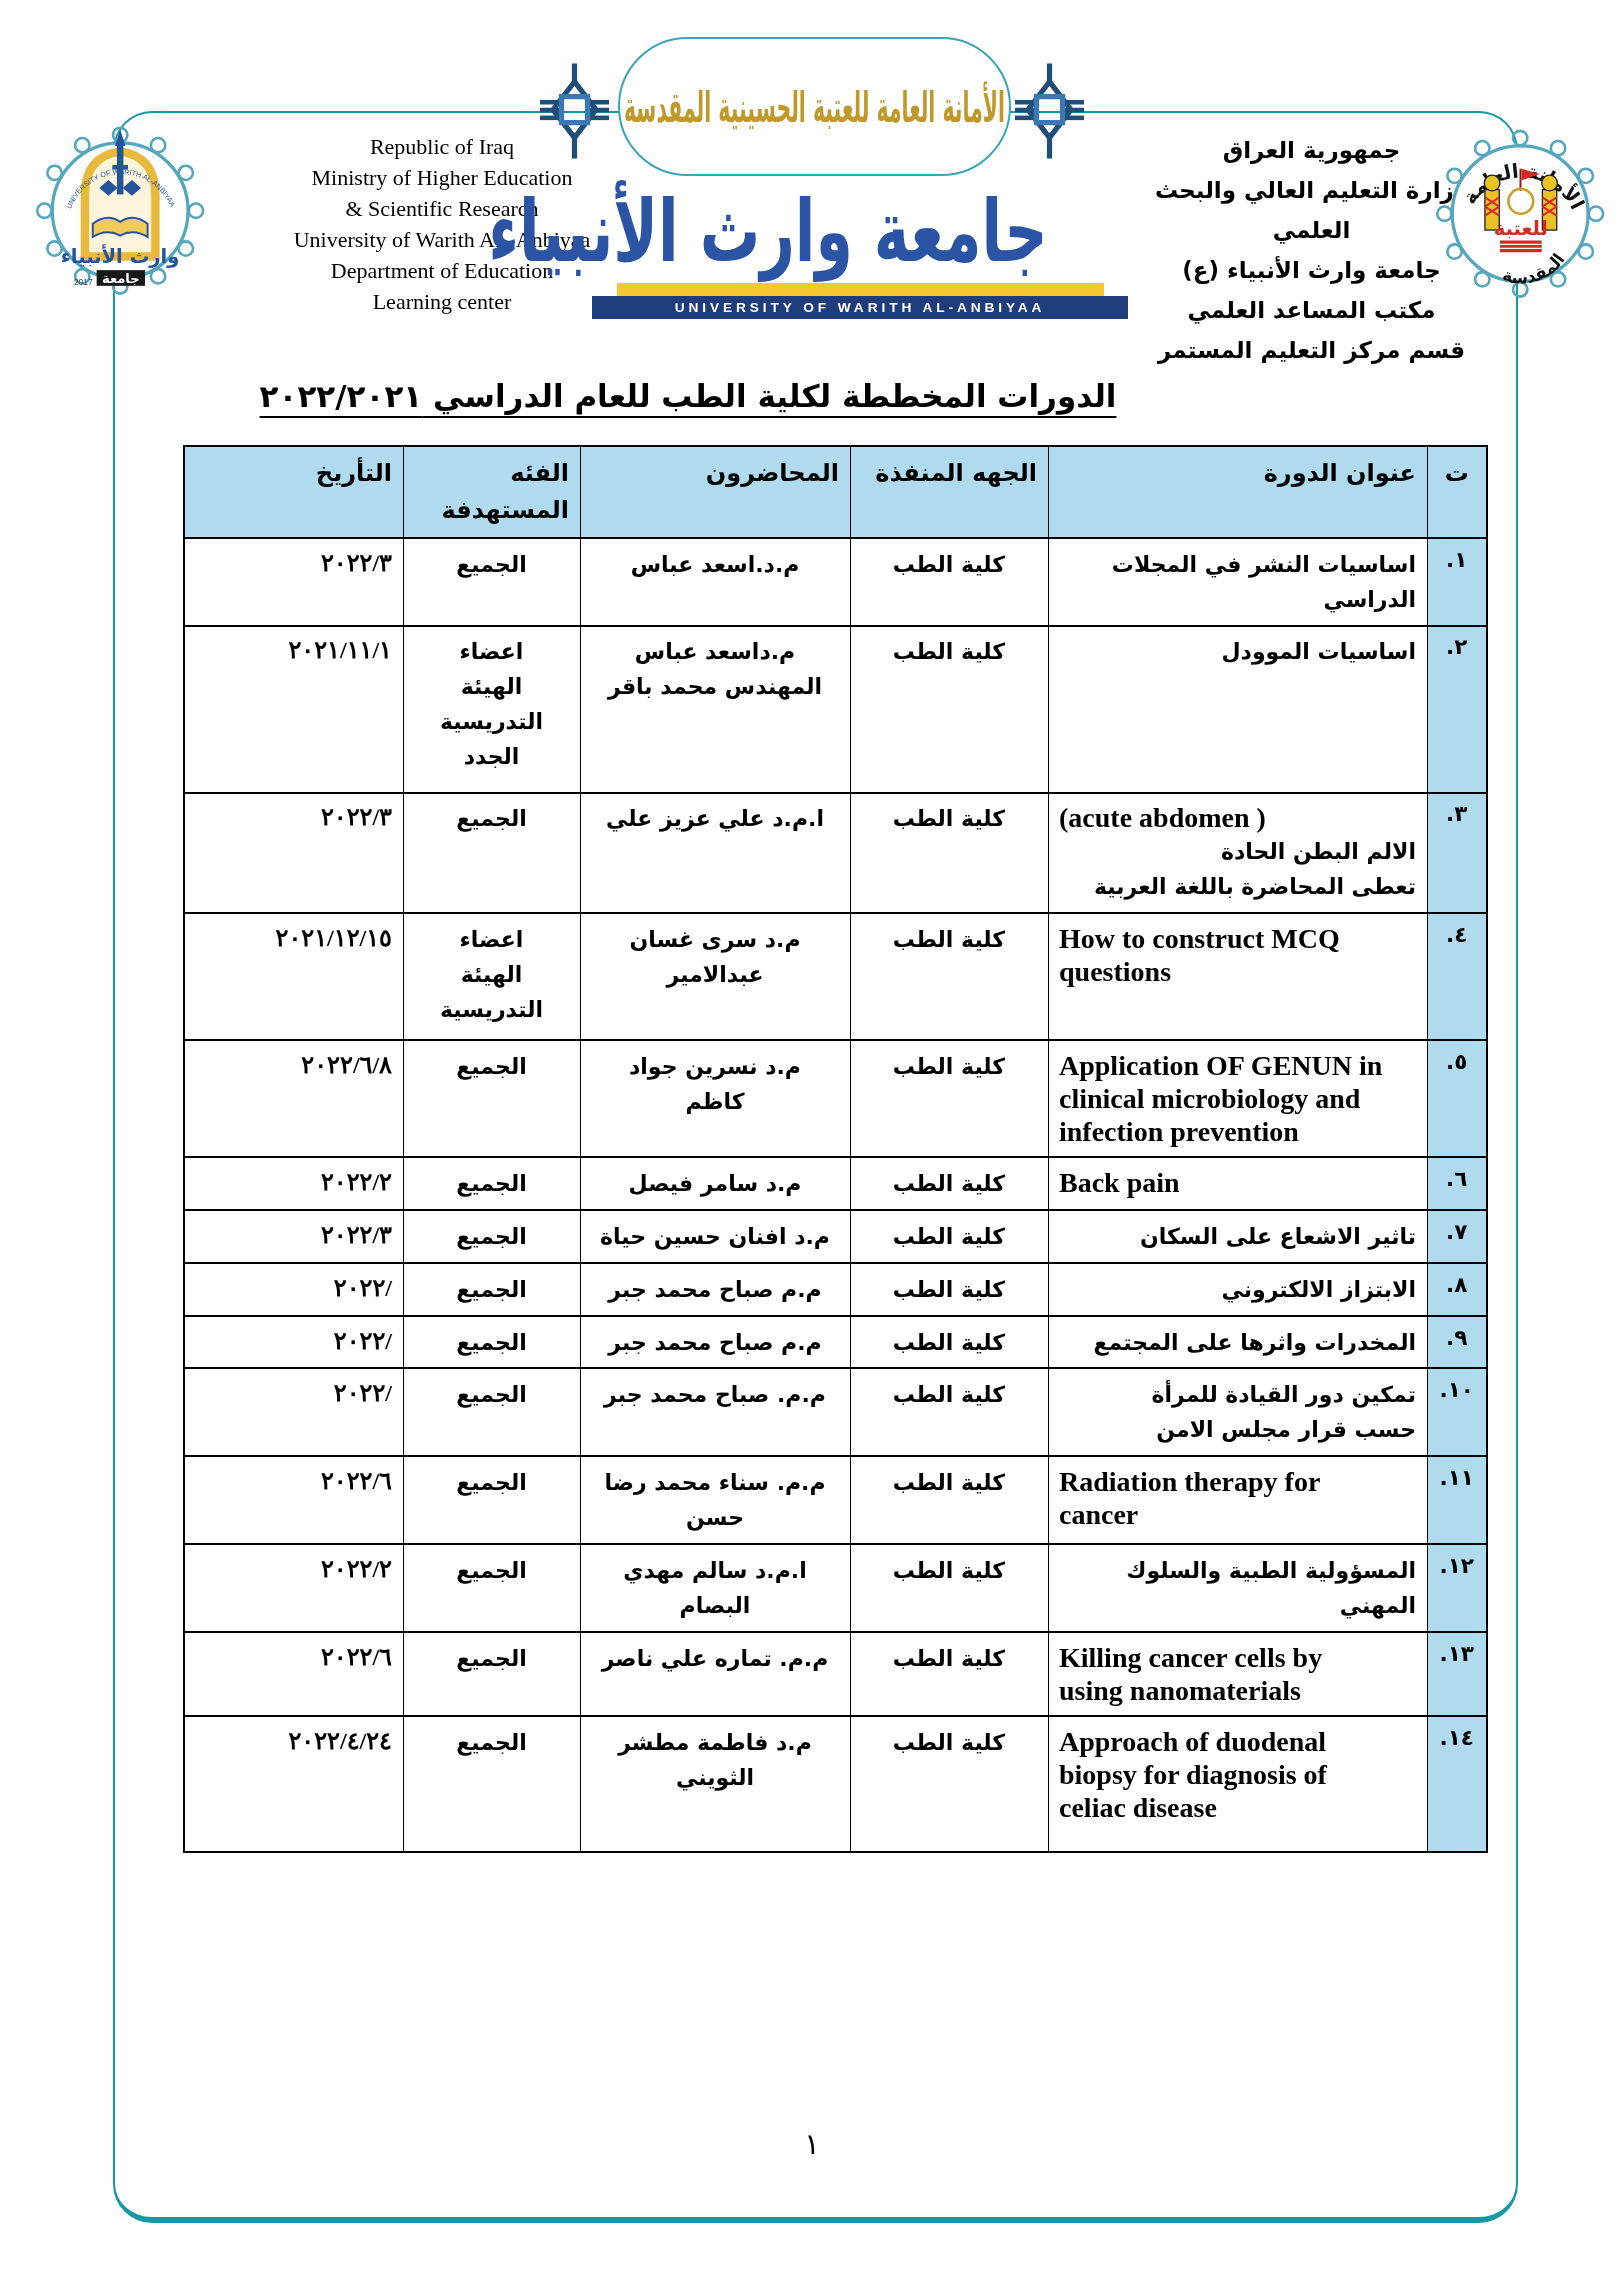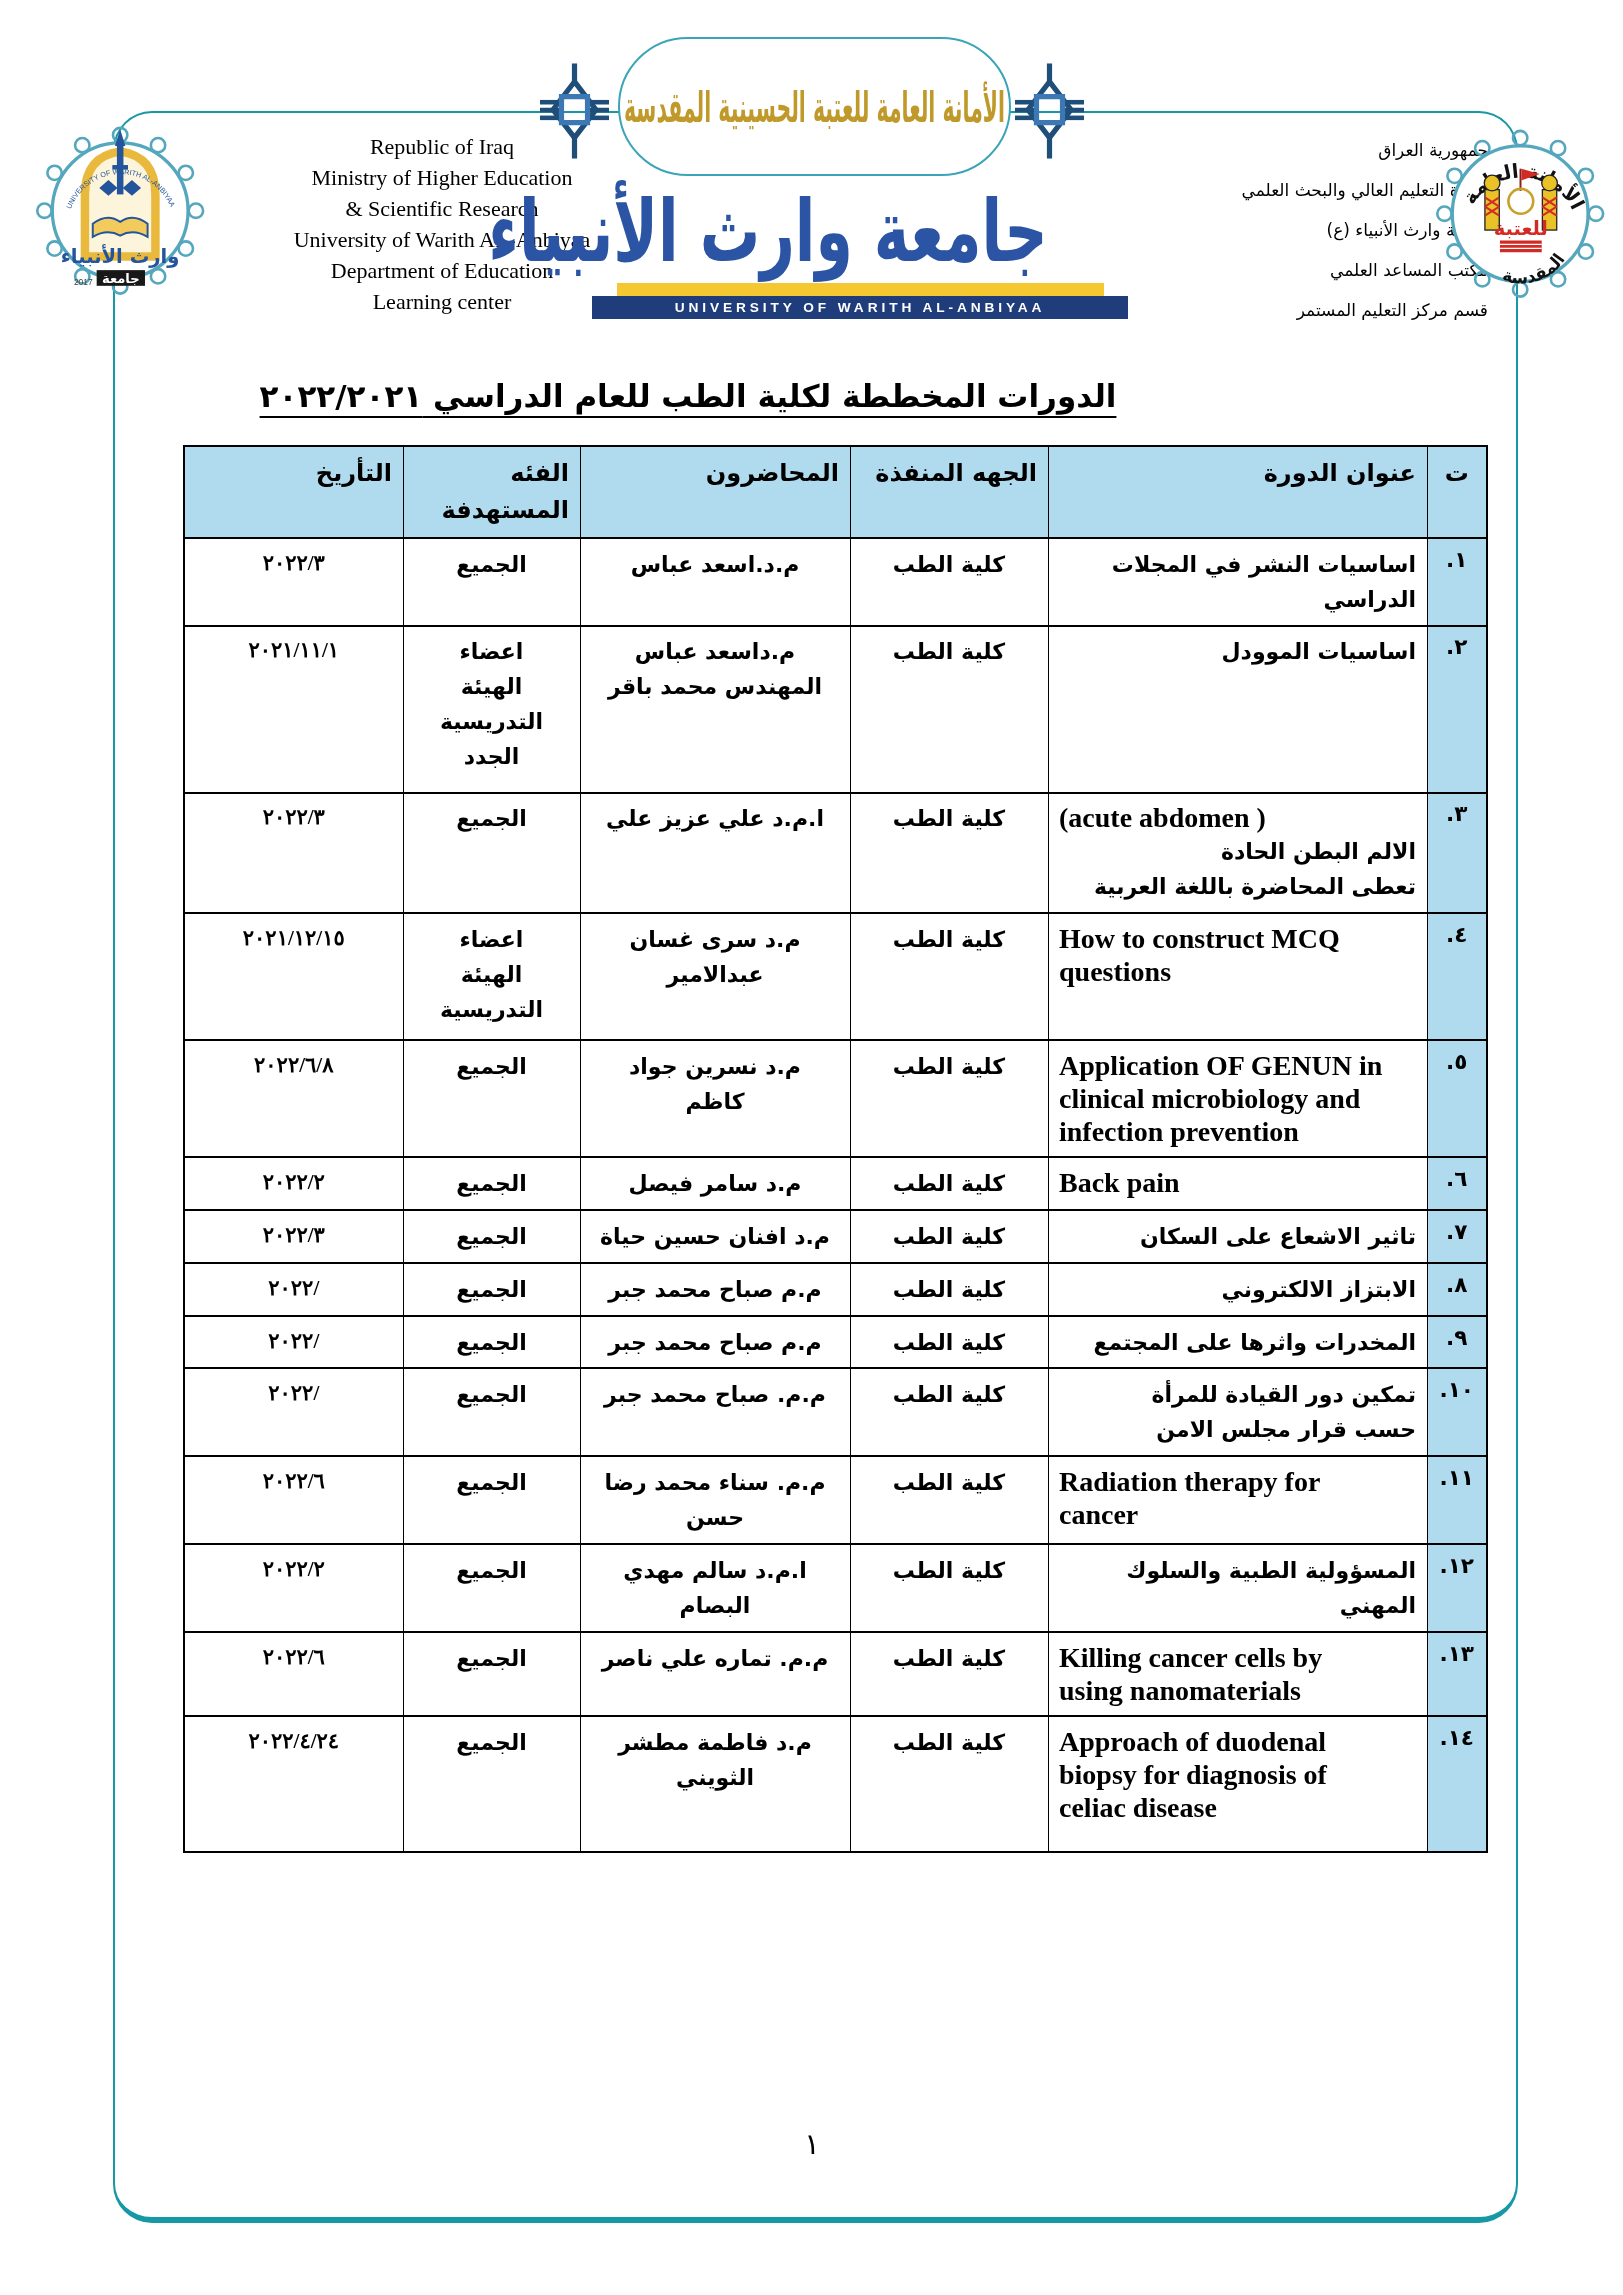--- a/index.html
+++ b/index.html
@@ -27,22 +27,22 @@
   .right-logo { left:1434px; top:106px; width:173px; height:222px; }
 
   .eng-block {
     position:absolute; left:190px; top:131px; width:504px;
     text-align:center;
     font-family:"Liberation Serif", serif;
     font-size:22px; line-height:31px; color:#000;
   }
   .ar-block {
     position:absolute; left:1135px; top:130px; width:353px;
-    direction:rtl;
-    font-size:17px; font-weight:normal; line-height:40px;
+    text-align:center; direction:rtl;
+    font-size:23px; font-weight:bold; line-height:40px;
   }
 
   .callig-panel {
     position:absolute; left:618px; top:37px; width:393px; height:139px;
     border:2px solid #3BA4B6; border-radius:79px;
     background:#fff;
     display:flex; align-items:center; justify-content:center;
     overflow:hidden;
   }
   .callig-panel .gold-text {
@@ -105,21 +105,21 @@
     text-align:right; height:88px;
   }
   table.courses th.c-no { text-align:center; }
   td.cell-no { background:#B0DBEE; text-align:center; font-size:21.6px; }
   .ln { font-size:22px; line-height:35px; text-align:right; direction:rtl; }
   .ln[dir="ltr"] {
     font-family:"Liberation Serif", serif;
     text-align:left; direction:ltr; line-height:33px; font-size:28px;
   }
   td.cell-center .ln, td.cell-center .ln[dir="ltr"] { text-align:center; }
-  td.cell-date .ln { text-align:center; direction:ltr; font-size:21px; letter-spacing:1.3px; }
+  td.cell-date .ln { text-align:right; direction:ltr; font-size:24px; letter-spacing:1.3px; }
 
   
   tbody tr:nth-child(1)  td { height:73px; }
   tbody tr:nth-child(2)  td { height:167px; }
   tbody tr:nth-child(3)  td { height:114px; }
   tbody tr:nth-child(4)  td { height:127px; }
   tbody tr:nth-child(5)  td { height:101px; }
   tbody tr:nth-child(6)  td { height:53px;  }
   tbody tr:nth-child(7)  td { height:50px;  }
   tbody tr:nth-child(8)  td { height:50px;  }

